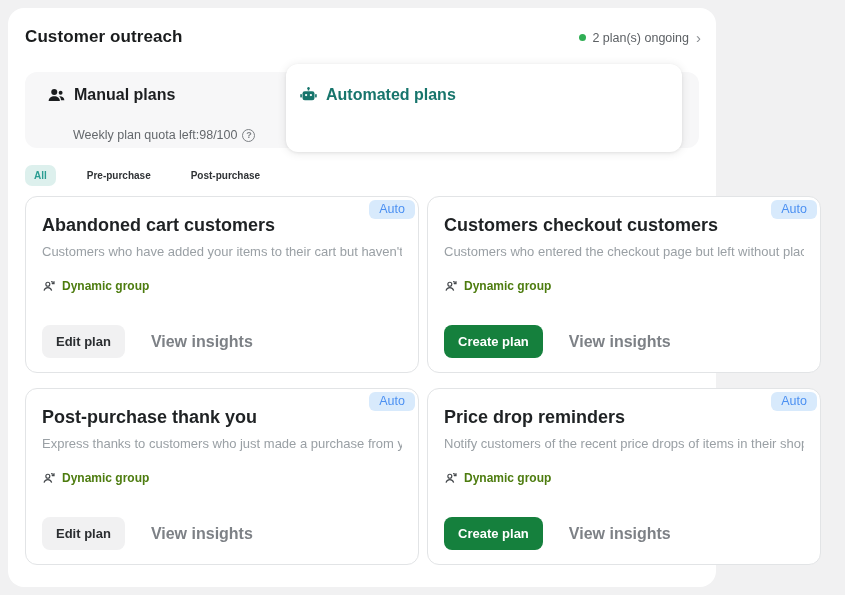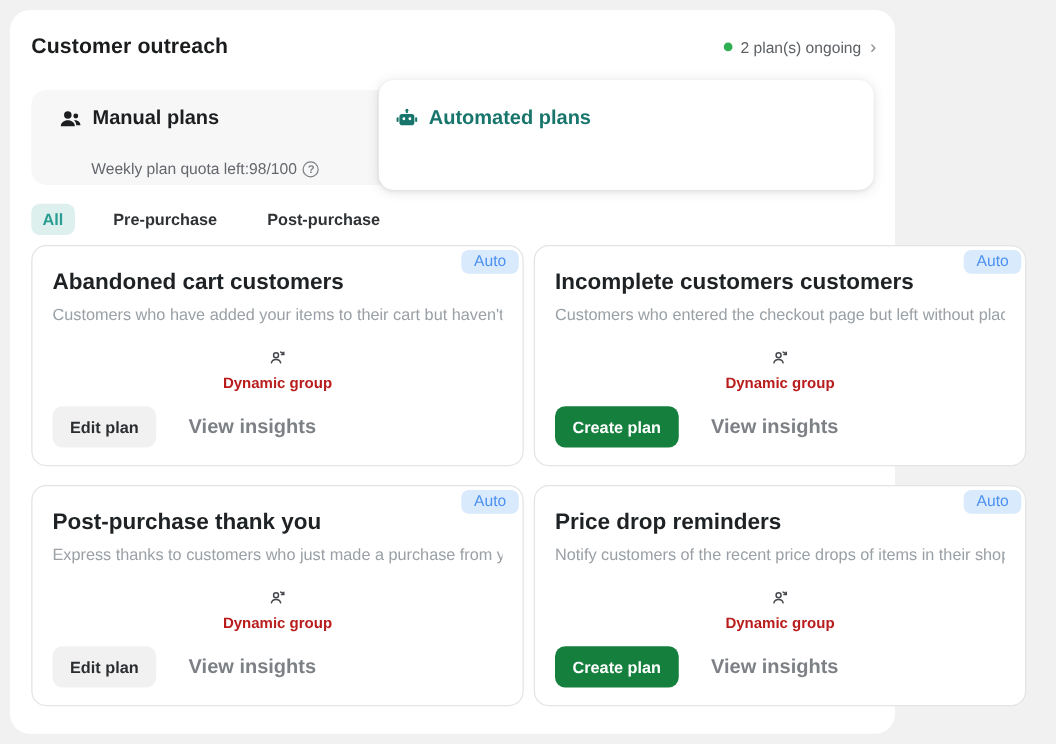--- a/index.html
+++ b/index.html
@@ -45,37 +45,37 @@
   }
   .type-head { display: flex; align-items: center; gap: 8px; }
   .type-title { font-size: 16px; font-weight: 700; color: #1c1e20; }
   .type-title.teal { color: #17756c; }
   .type-sub {
     margin-top: 24px; padding-left: 26px;
     font-size: 12.5px; color: #64686c;
     display: flex; align-items: center; gap: 5px;
   }
   .active-card {
-    position: absolute; right: 0; top: 0; width: 396px; height: 88px;
+    position: absolute; right: 17px; top: 0; width: 396px; height: 88px;
     background: #ffffff; border-radius: 12px;
     box-shadow: 0 1px 10px rgba(0,0,0,.10), 0 1px 3px rgba(0,0,0,.06);
     padding: 22px 0 0 13px; cursor: pointer;
   }
   .help-circle {
     width: 13px; height: 13px; border: 1px solid #7d8185; border-radius: 50%;
     display: inline-flex; align-items: center; justify-content: center;
     font-size: 9px; color: #7d8185; font-weight: 700; cursor: pointer;
   }
   
   .filters {
     position: absolute; left: 17px; top: 153px; height: 28px;
     display: flex; align-items: center; gap: 22px;
   }
   .pill {
-    font-size: 13px; font-weight: 600; color: #2f3235;
+    font-size: 10px; font-weight: 600; color: #2f3235;
     padding: 5px 9px; border-radius: 7px; cursor: pointer;
   }
   .pill.active { background: #ddf0ed; color: #2a9d92; }
   
   .grid {
     position: absolute; left: 17px; top: 188px; width: 796px;
     display: grid; grid-template-columns: 1fr 1fr; column-gap: 8px; row-gap: 15px;
   }
   .card {
     position: relative; height: 177px;
@@ -88,21 +88,21 @@
     background: #d8eafc; color: #4b90f2;
     font-size: 12.5px; padding: 2px 10px 3px; border-radius: 6px;
   }
   .card-title { font-size: 18px; font-weight: 700; color: #1f2224; }
   .card-desc {
     margin-top: 8px; font-size: 13px; color: #9aa0a5;
     white-space: nowrap; overflow: hidden; max-width: 360px;
   }
   .tag {
     margin-top: 20px; display: flex; align-items: center; gap: 6px;
-    font-size: 12px; font-weight: 600; color: #b91c1c; flex-direction: column;
+    font-size: 12px; font-weight: 600; color: #4d7c0f;
   }
   .actions {
     position: absolute; left: 16px; bottom: 14px;
     display: flex; align-items: center; gap: 26px;
   }
   .btn {
     border: none; font-family: inherit; font-size: 13px; font-weight: 600;
     padding: 9px 14px; border-radius: 8px; cursor: pointer;
   }
   .btn.secondary { background: #f1f1f2; color: #2b2e31; }
@@ -188,21 +188,21 @@
         <span>Dynamic group</span>
       </div>
       <div class="actions">
         <button class="btn secondary">Edit plan</button>
         <span class="link">View insights</span>
       </div>
     </div>
 
     <div class="card">
       <span class="badge">Auto</span>
-      <div class="card-title">Incomplete customers customers</div>
+      <div class="card-title">Customers checkout customers</div>
       <div class="card-desc">Customers who entered the checkout page but left without placing…</div>
       <div class="tag">
         <span>
           <svg class="icon-svg" width="14" height="14" viewBox="0 0 24 24" fill="none" stroke="#43474b" stroke-width="2">
             <circle cx="10" cy="9" r="3.4"></circle>
             <path d="M3.5 20c.7-3.5 3.3-5.3 6.5-5.3s5.8 1.8 6.5 5.3"></path>
             <path d="M15.5 4.5a5 5 0 0 1 4.6 3.1"></path>
             <path d="M20.6 4.6v3.2h-3.2" stroke-linecap="round"></path>
           </svg>
         </span>

